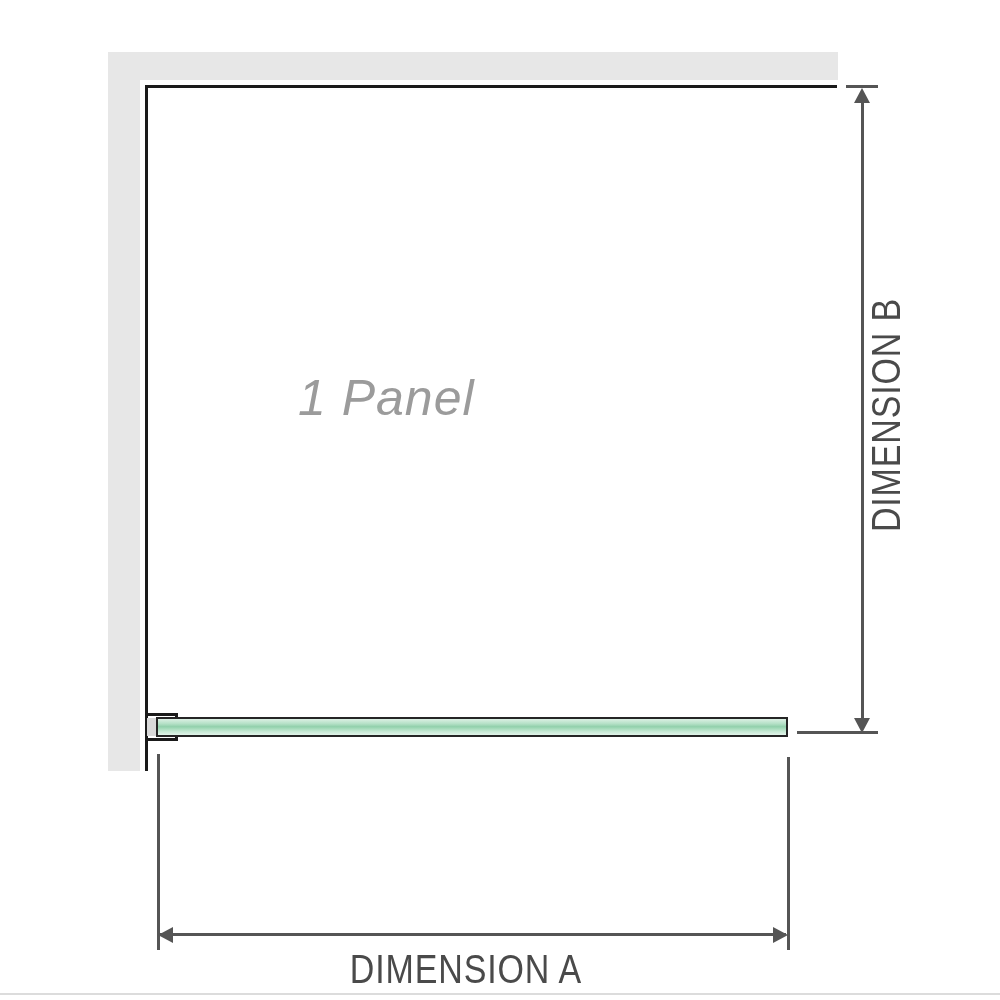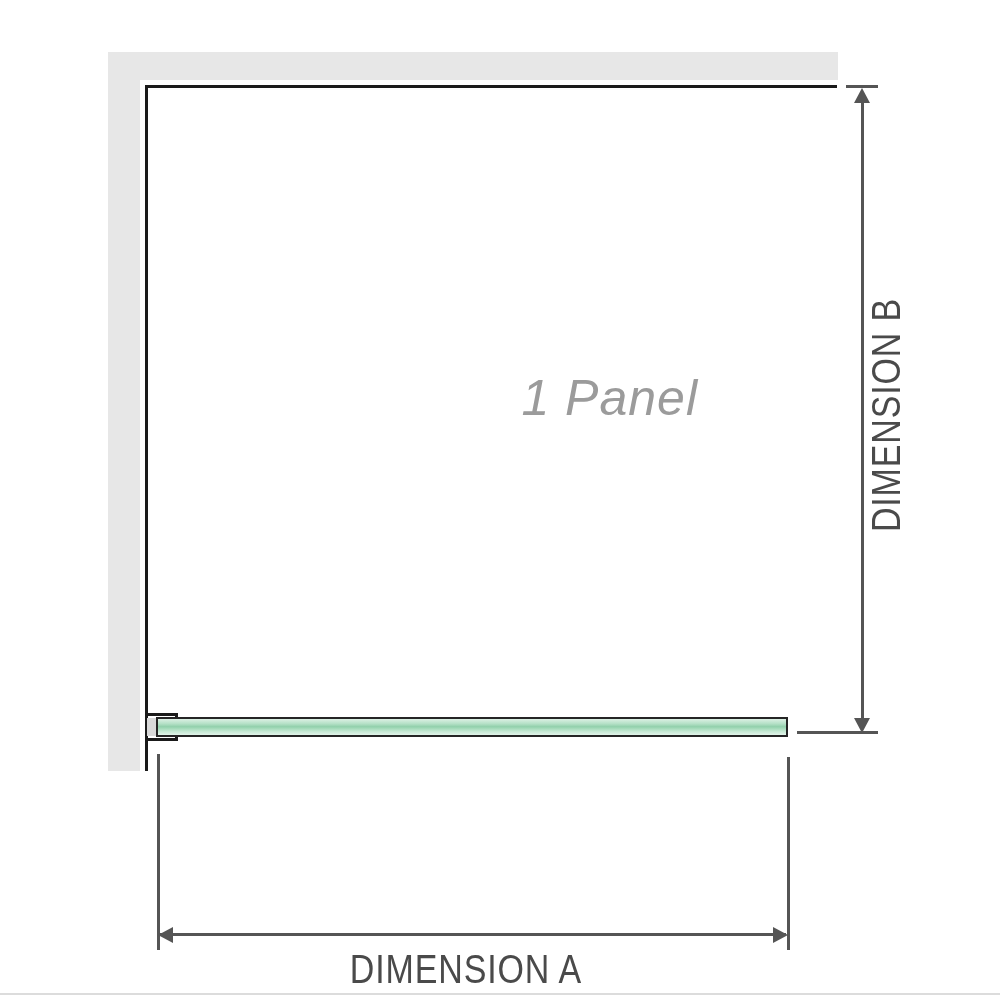--- a/index.html
+++ b/index.html
@@ -21,21 +21,21 @@
   }
   .abs{position:absolute;}
   
   .wall-left{left:108px;top:52px;width:32px;height:719px;background:var(--wall-gray);}
   .wall-top{left:108px;top:52px;width:730px;height:28px;background:var(--wall-gray);}
   
   .frame-top{left:145px;top:85px;width:692px;height:3px;background:var(--outline-black);}
   .frame-left{left:145px;top:85px;width:3px;height:686px;background:var(--outline-black);}
   
   .panel-label{
-    left:298px;top:365px;width:400px;height:66px;line-height:66px;text-align:right;
+    left:298px;top:365px;width:400px;height:66px;line-height:66px;text-align:left;
     font-size:50px;font-style:italic;color:var(--panel-label-gray);letter-spacing:1px;
   }
   
   .bracket{left:145px;top:713px;width:33px;height:28px;background:#ffffff;border:3px solid var(--outline-black);box-sizing:border-box;}
   .bracket-insert{left:147px;top:718px;width:11px;height:18px;background:var(--bracket-fill);}
   .glass-panel{
     left:156px;top:717px;width:632px;height:20px;box-sizing:border-box;
     border:2px solid var(--glass-border);
     background:linear-gradient(to bottom,
       var(--glass-light) 0%, #b4e0c6 30%, var(--glass-mid) 48%,

